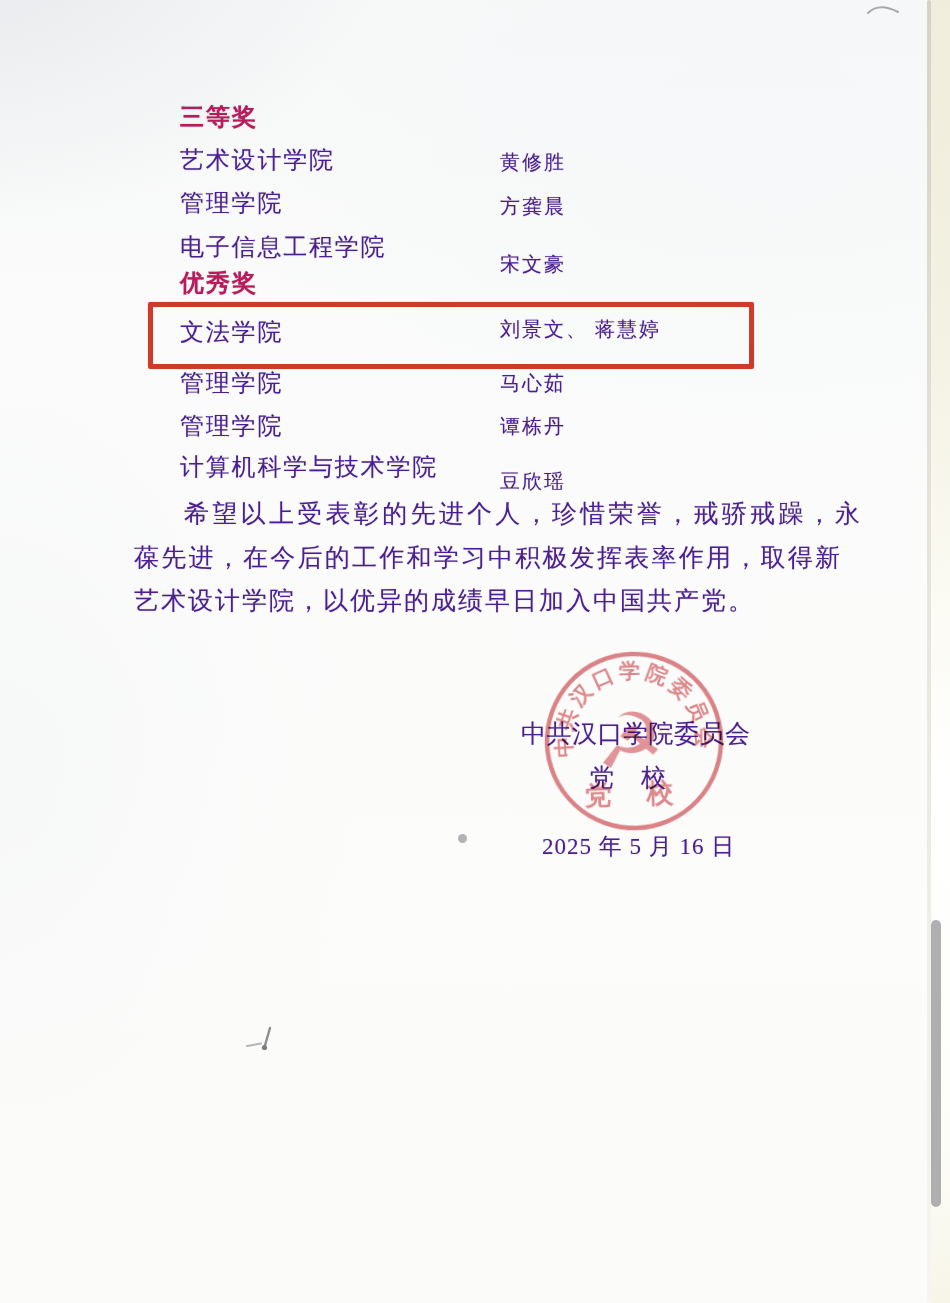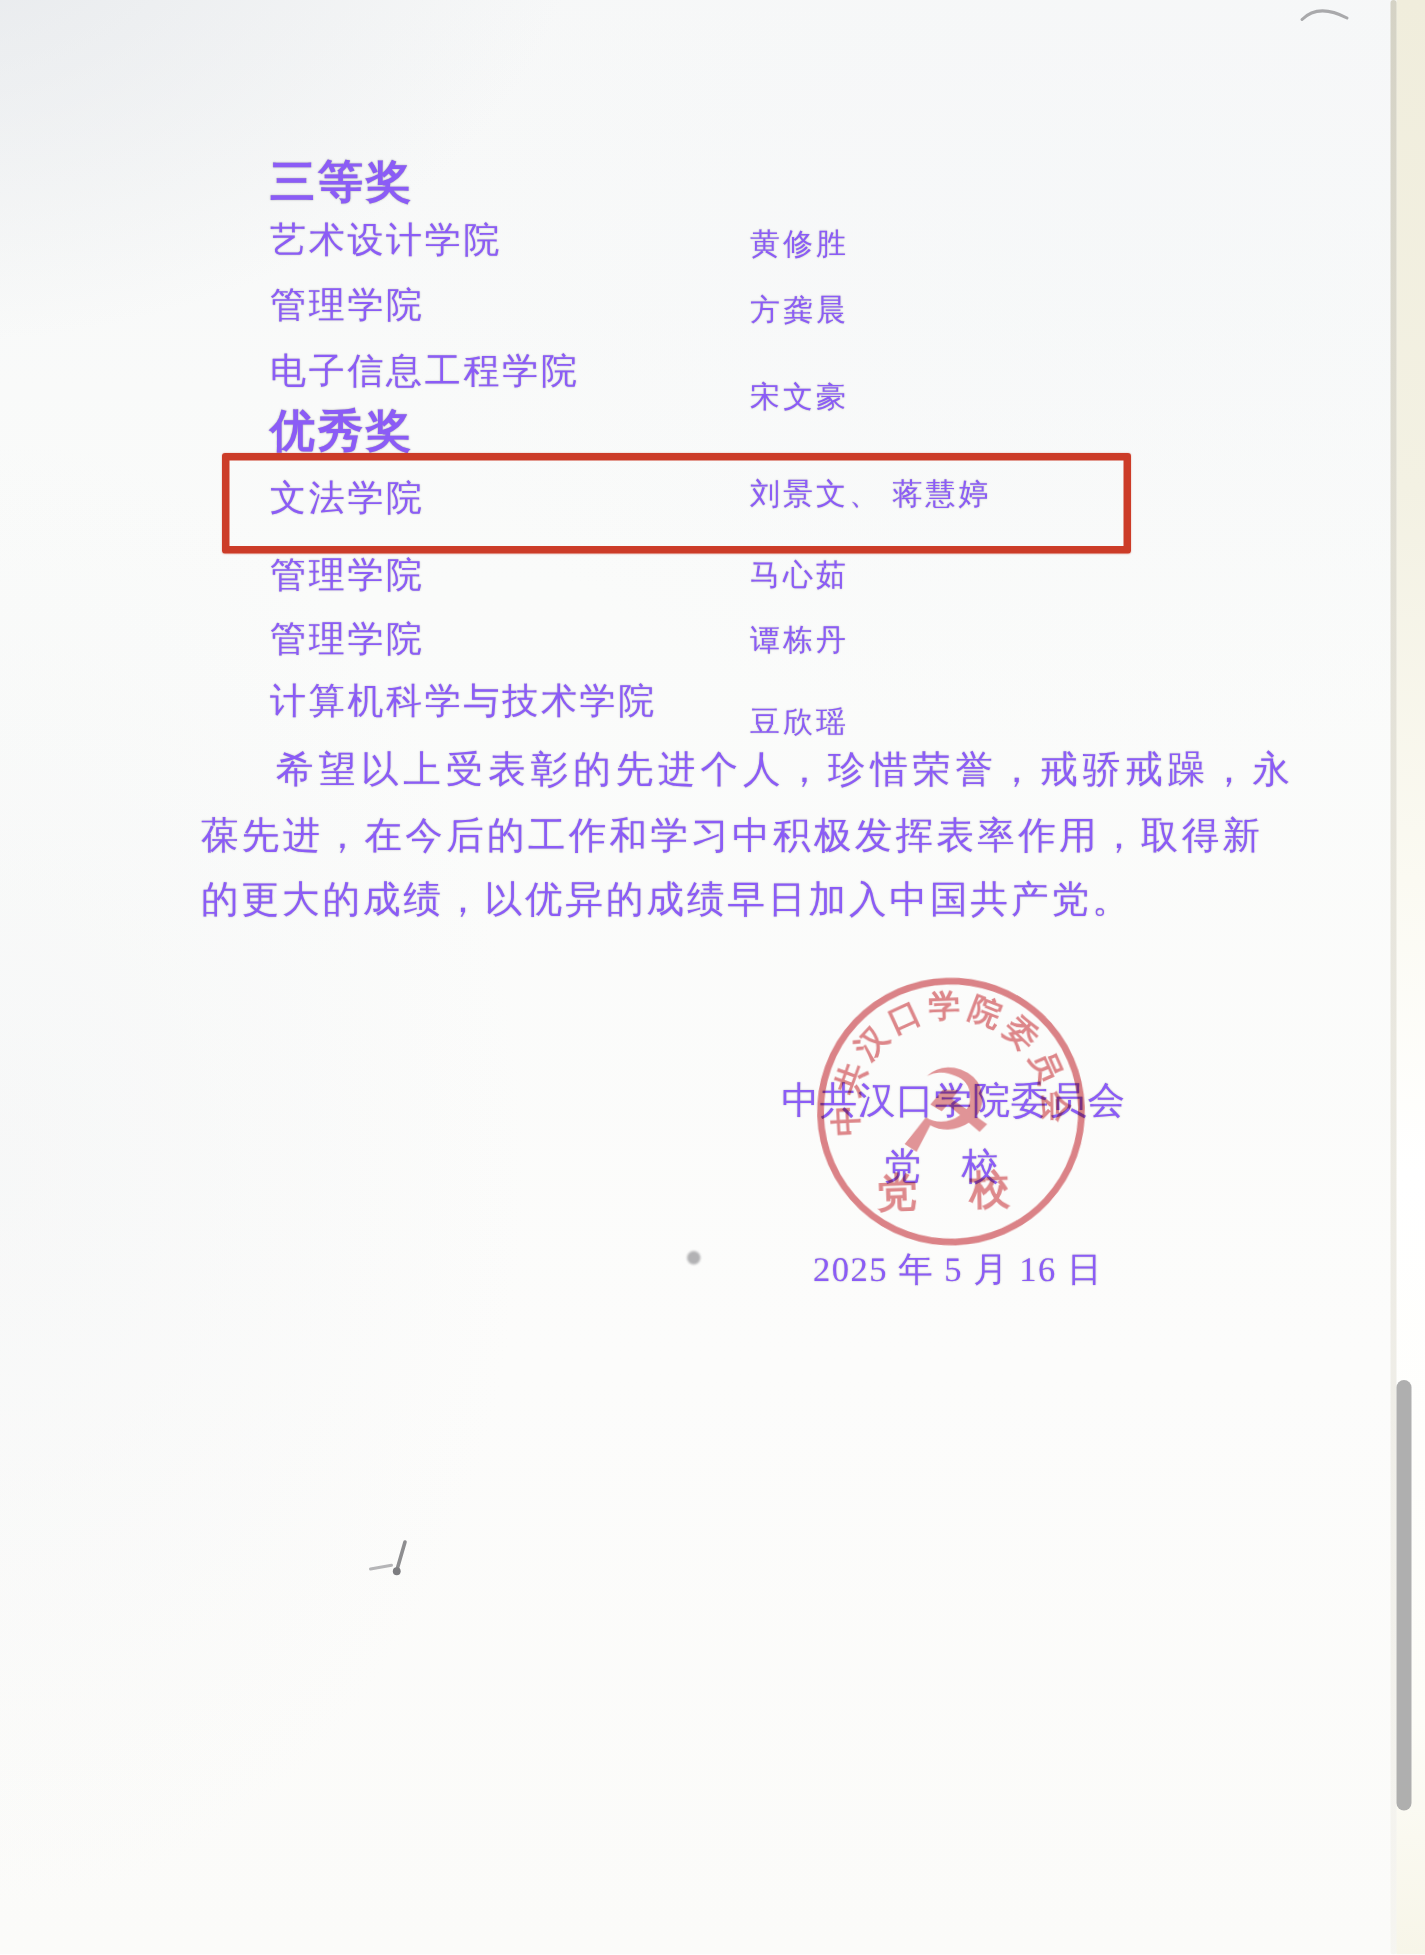--- a/index.html
+++ b/index.html
@@ -25,23 +25,23 @@
   .edge-line{
     position:absolute;left:927px;top:0;width:4px;height:1303px;
     background:linear-gradient(180deg,rgba(185,180,155,0.55) 0%,rgba(196,190,168,0.4) 40%,rgba(205,200,180,0.25) 75%,rgba(205,200,180,0.12) 100%);
     border-radius:2px;
   }
   .scroll-thumb{
     position:absolute;left:931px;top:920px;width:10px;height:287px;
     background:#a8a8a8;border-radius:6px;opacity:.92;
   }
   
-  .doc-text{color:#8b5cf6;text-shadow:0 0 1.2px rgba(80,80,88,.4);}
+  .doc-text{color:#4c1d95;text-shadow:0 0 1.2px rgba(80,80,88,.4);}
   .hdr{
-    position:absolute;left:180px;font-size:30px;font-weight:700;color:#8b5cf6;
+    position:absolute;left:180px;font-size:24px;font-weight:700;color:#be185d;
     letter-spacing:2px;text-shadow:0 0 1.2px rgba(60,60,66,.5);white-space:nowrap;
   }
   .row{position:absolute;left:0;width:950px;height:34px;}
   .college{position:absolute;left:180px;font-size:24px;letter-spacing:1.8px;white-space:nowrap;}
   .pname{position:absolute;left:500px;font-size:20px;letter-spacing:2px;white-space:nowrap;}
   .hl-box{
     position:absolute;left:148px;top:302px;width:596px;height:57px;
     border:5px solid #cc3c28;border-radius:2px;
     box-shadow:0 0 1px rgba(204,60,40,.5);
   }
@@ -108,21 +108,21 @@
   <span class="pname doc-text" style="top:3px">谭栋丹</span>
 </div>
 <div class="row" style="top:451px">
   <span class="college doc-text">计算机科学与技术学院</span>
   <span class="pname doc-text" style="top:17px">豆欣瑶</span>
 </div>
 
 <div class="para">
   <span class="pline first doc-text">希望以上受表彰的先进个人，珍惜荣誉，戒骄戒躁，永</span>
   <span class="pline doc-text">葆先进，在今后的工作和学习中积极发挥表率作用，取得新</span>
-  <span class="pline last doc-text">的更大的成绩，以优异的成绩早日加入中国共产党。</span>
+  <span class="pline last doc-text">艺术设计学院，以优异的成绩早日加入中国共产党。</span>
 </div>
 
 <div class="closing-org doc-text">中共汉口学院委员会</div>
 <div class="closing-school doc-text">党　校</div>
 <div class="closing-date doc-text">2025 年 5 月 16 日</div>
 
 <svg class="seal" viewBox="0 0 192 192">
   <defs>
     <path id="ringPath" d="M 96,159 A 63,63 0 1 1 96,33 A 63,63 0 1 1 95.99,159"></path>
   </defs>

